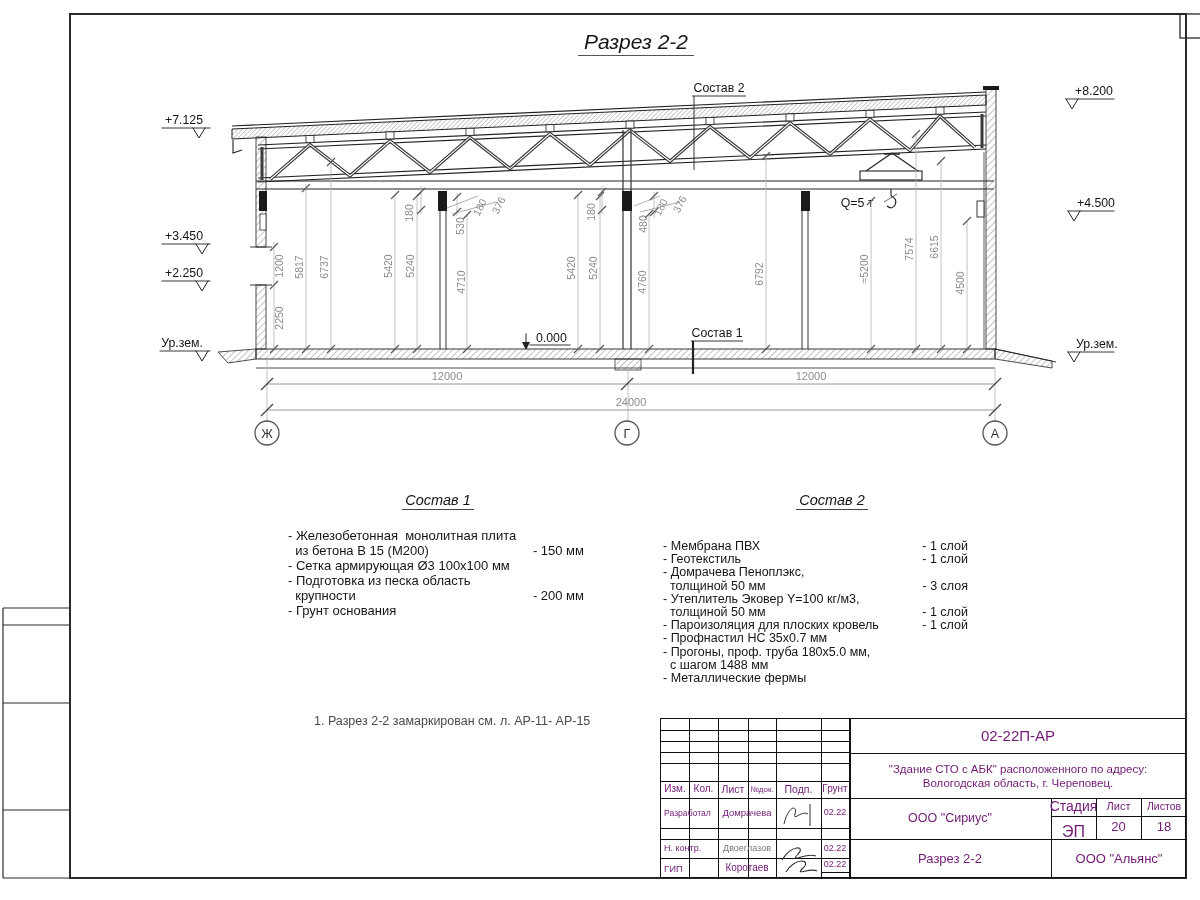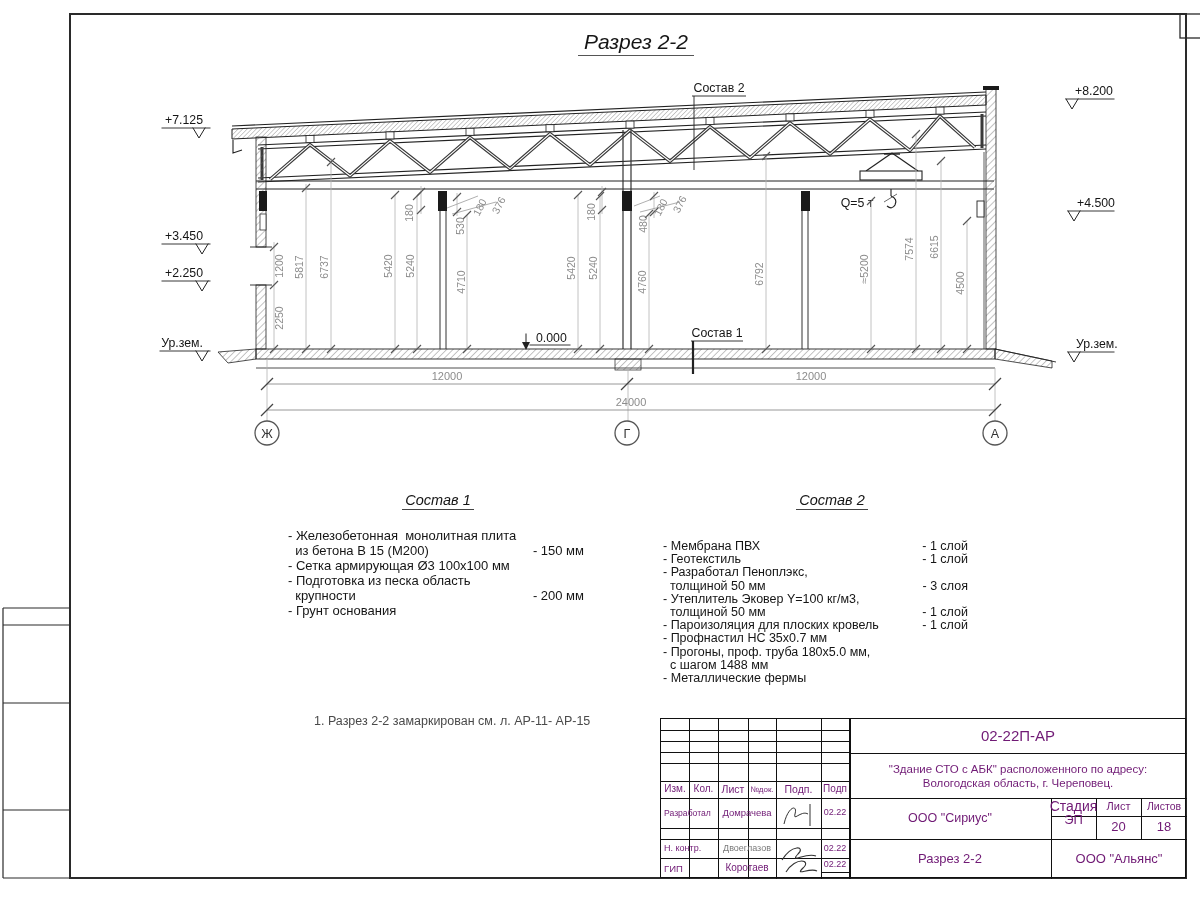--- a/index.html
+++ b/index.html
@@ -306,21 +306,21 @@
   <div class="srow"><span>  крупности</span><span>- 200 мм</span></div>
   <div class="srow"><span>- Грунт основания</span><span></span></div>
 </div>
 
 <div class="abs comp-title" style="left:762px;top:492px;width:140px">
   <span>Состав 2</span>
 </div>
 <div class="abs comp-list small" style="left:663px;top:540px;width:305px">
   <div class="srow"><span>- Мембрана ПВХ</span><span>- 1 слой</span></div>
   <div class="srow"><span>- Геотекстиль</span><span>- 1 слой</span></div>
-  <div class="srow"><span>- Разработал Пеноплэкс,</span><span></span></div>
+  <div class="srow"><span>- Домрачева Пеноплэкс,</span><span></span></div>
   <div class="srow"><span>  толщиной 50 мм</span><span>- 3 слоя</span></div>
   <div class="srow"><span>- Утеплитель Эковер Y=100 кг/м3,</span><span></span></div>
   <div class="srow"><span>  толщиной 50 мм</span><span>- 1 слой</span></div>
   <div class="srow"><span>- Пароизоляция для плоских кровель</span><span>- 1 слой</span></div>
   <div class="srow"><span>- Профнастил НС 35х0.7 мм</span><span></span></div>
   <div class="srow"><span>- Прогоны, проф. труба 180х5.0 мм,</span><span></span></div>
   <div class="srow"><span>  с шагом 1488 мм</span><span></span></div>
   <div class="srow"><span>- Металлические фермы</span><span></span></div>
 </div>
 
@@ -348,21 +348,21 @@
   <div class="hl" style="top:139px;left:0;width:188px"></div>
   <div class="hl" style="top:34px;left:188px;width:338px"></div>
   <div class="hl" style="top:97px;left:390px;width:136px"></div>
   <div class="hl" style="top:153px;left:160px;width:28px"></div>
 
   <div class="c" style="left:0;top:62px;width:28px;height:17px;font-size:10px">Изм.</div>
   <div class="c" style="left:28px;top:62px;width:29px;height:17px;font-size:10px">Кол.</div>
   <div class="c" style="left:57px;top:62px;width:30px;height:17px;font-size:10.5px">Лист</div>
   <div class="c" style="left:87px;top:62px;width:28px;height:17px;font-size:8px">№док.</div>
   <div class="c" style="left:115px;top:62px;width:45px;height:17px;font-size:10.5px">Подп.</div>
-  <div class="c" style="left:160px;top:62px;width:28px;height:17px;font-size:10px">Подп</div>
+  <div class="c" style="left:160px;top:62px;width:28px;height:17px;font-size:10px">Грунт</div>
 
   <div class="c cl" style="left:0;top:79px;width:57px;height:30px;font-size:8.6px">Разработал</div>
   <div class="c" style="left:57px;top:79px;width:58px;height:30px;font-size:9.5px">Домрачева</div>
   <div class="c" style="left:160px;top:79px;width:28px;height:30px;font-size:9px">02.22</div>
   <div class="c cl" style="left:0;top:120px;width:57px;height:19px;font-size:9px">Н. контр.</div>
   <div class="c" style="left:57px;top:120px;width:58px;height:19px;font-size:9px;color:#7a7a7a">Двоеглазов</div>
   <div class="c" style="left:160px;top:120px;width:28px;height:19px;font-size:9px">02.22</div>
   <div class="c cl" style="left:0;top:139px;width:57px;height:21px;font-size:9.5px">ГИП</div>
   <div class="c" style="left:57px;top:139px;width:58px;height:21px;font-size:10px">Коротаев</div>
   <div class="c" style="left:160px;top:138px;width:28px;height:15px;font-size:9px">02.22</div>
@@ -376,16 +376,16 @@
   <div class="c" style="left:188px;top:36px;width:338px;height:42px;font-size:11.5px;flex-direction:column">
     <span>"Здание СТО с АБК" расположенного по адресу:</span>
     <span>Вологодская область, г. Череповец.</span>
   </div>
   <div class="c" style="left:188px;top:79px;width:202px;height:41px;font-size:12.5px">ООО "Сириус"</div>
   <div class="c" style="left:188px;top:120px;width:202px;height:40px;font-size:13px">Разрез 2-2</div>
   <div class="c" style="left:390px;top:120px;width:136px;height:40px;font-size:13px">ООО "Альянс"</div>
   <div class="c" style="left:390px;top:79px;width:45px;height:18px;font-size:14px">Стадия</div>
   <div class="c" style="left:435px;top:79px;width:45px;height:18px;font-size:11px">Лист</div>
   <div class="c" style="left:480px;top:79px;width:46px;height:18px;font-size:10.5px">Листов</div>
-  <div class="c" style="left:390px;top:90px;width:45px;height:23px;font-size:13px">ЭП</div>
+  <div class="c" style="left:390px;top:101px;width:45px;height:23px;font-size:16px">ЭП</div>
   <div class="c" style="left:435px;top:97px;width:45px;height:23px;font-size:13px">20</div>
   <div class="c" style="left:480px;top:97px;width:46px;height:23px;font-size:13px">18</div>
 </div>
 
 </body></html>

